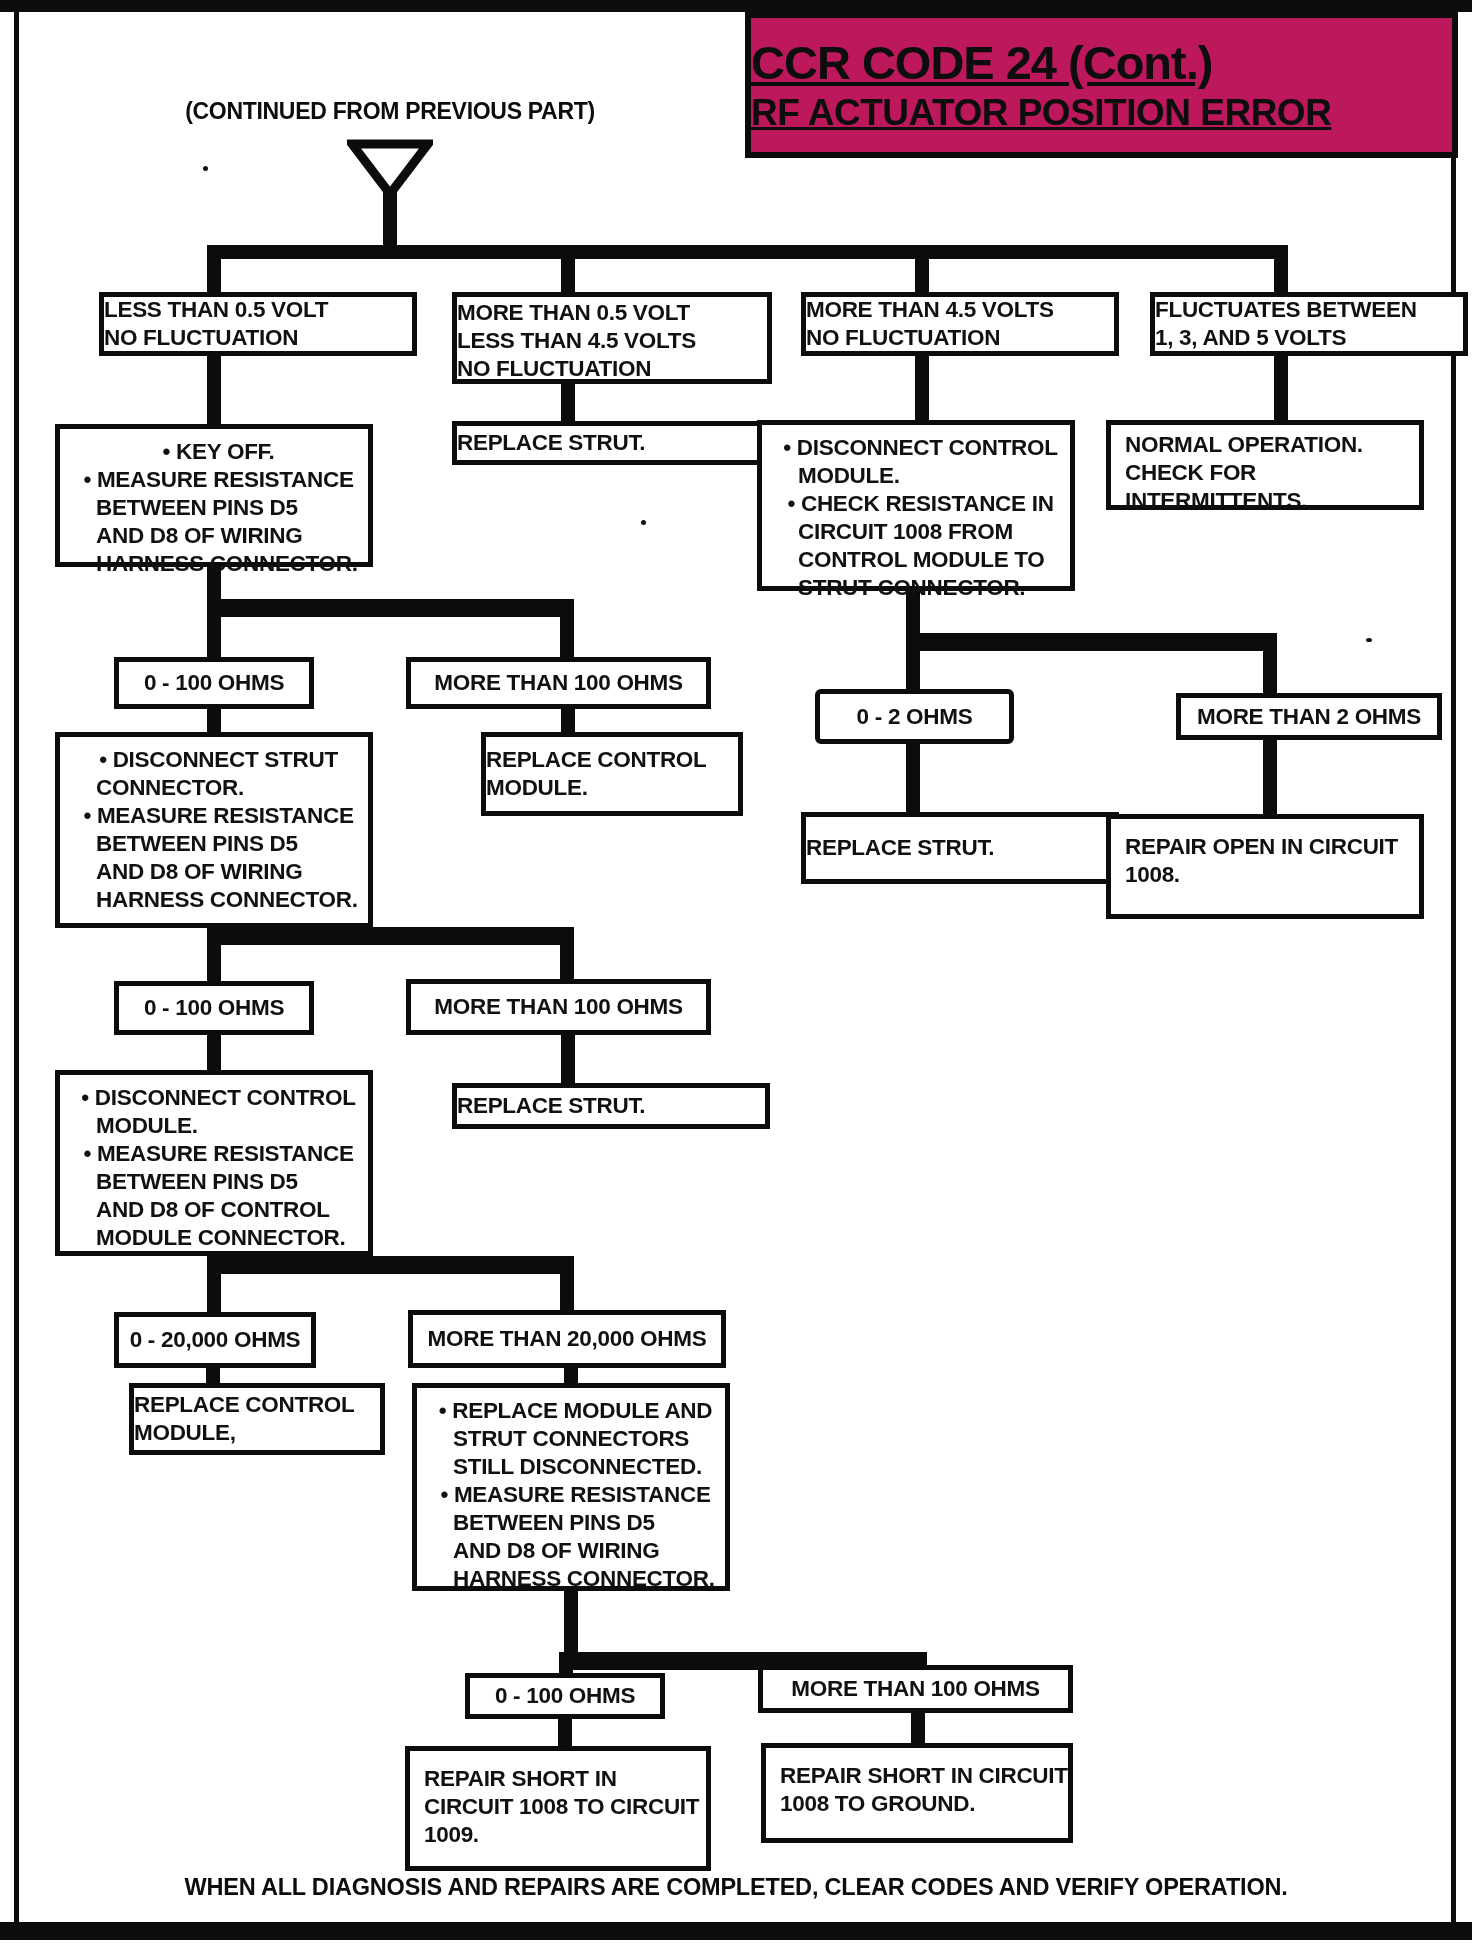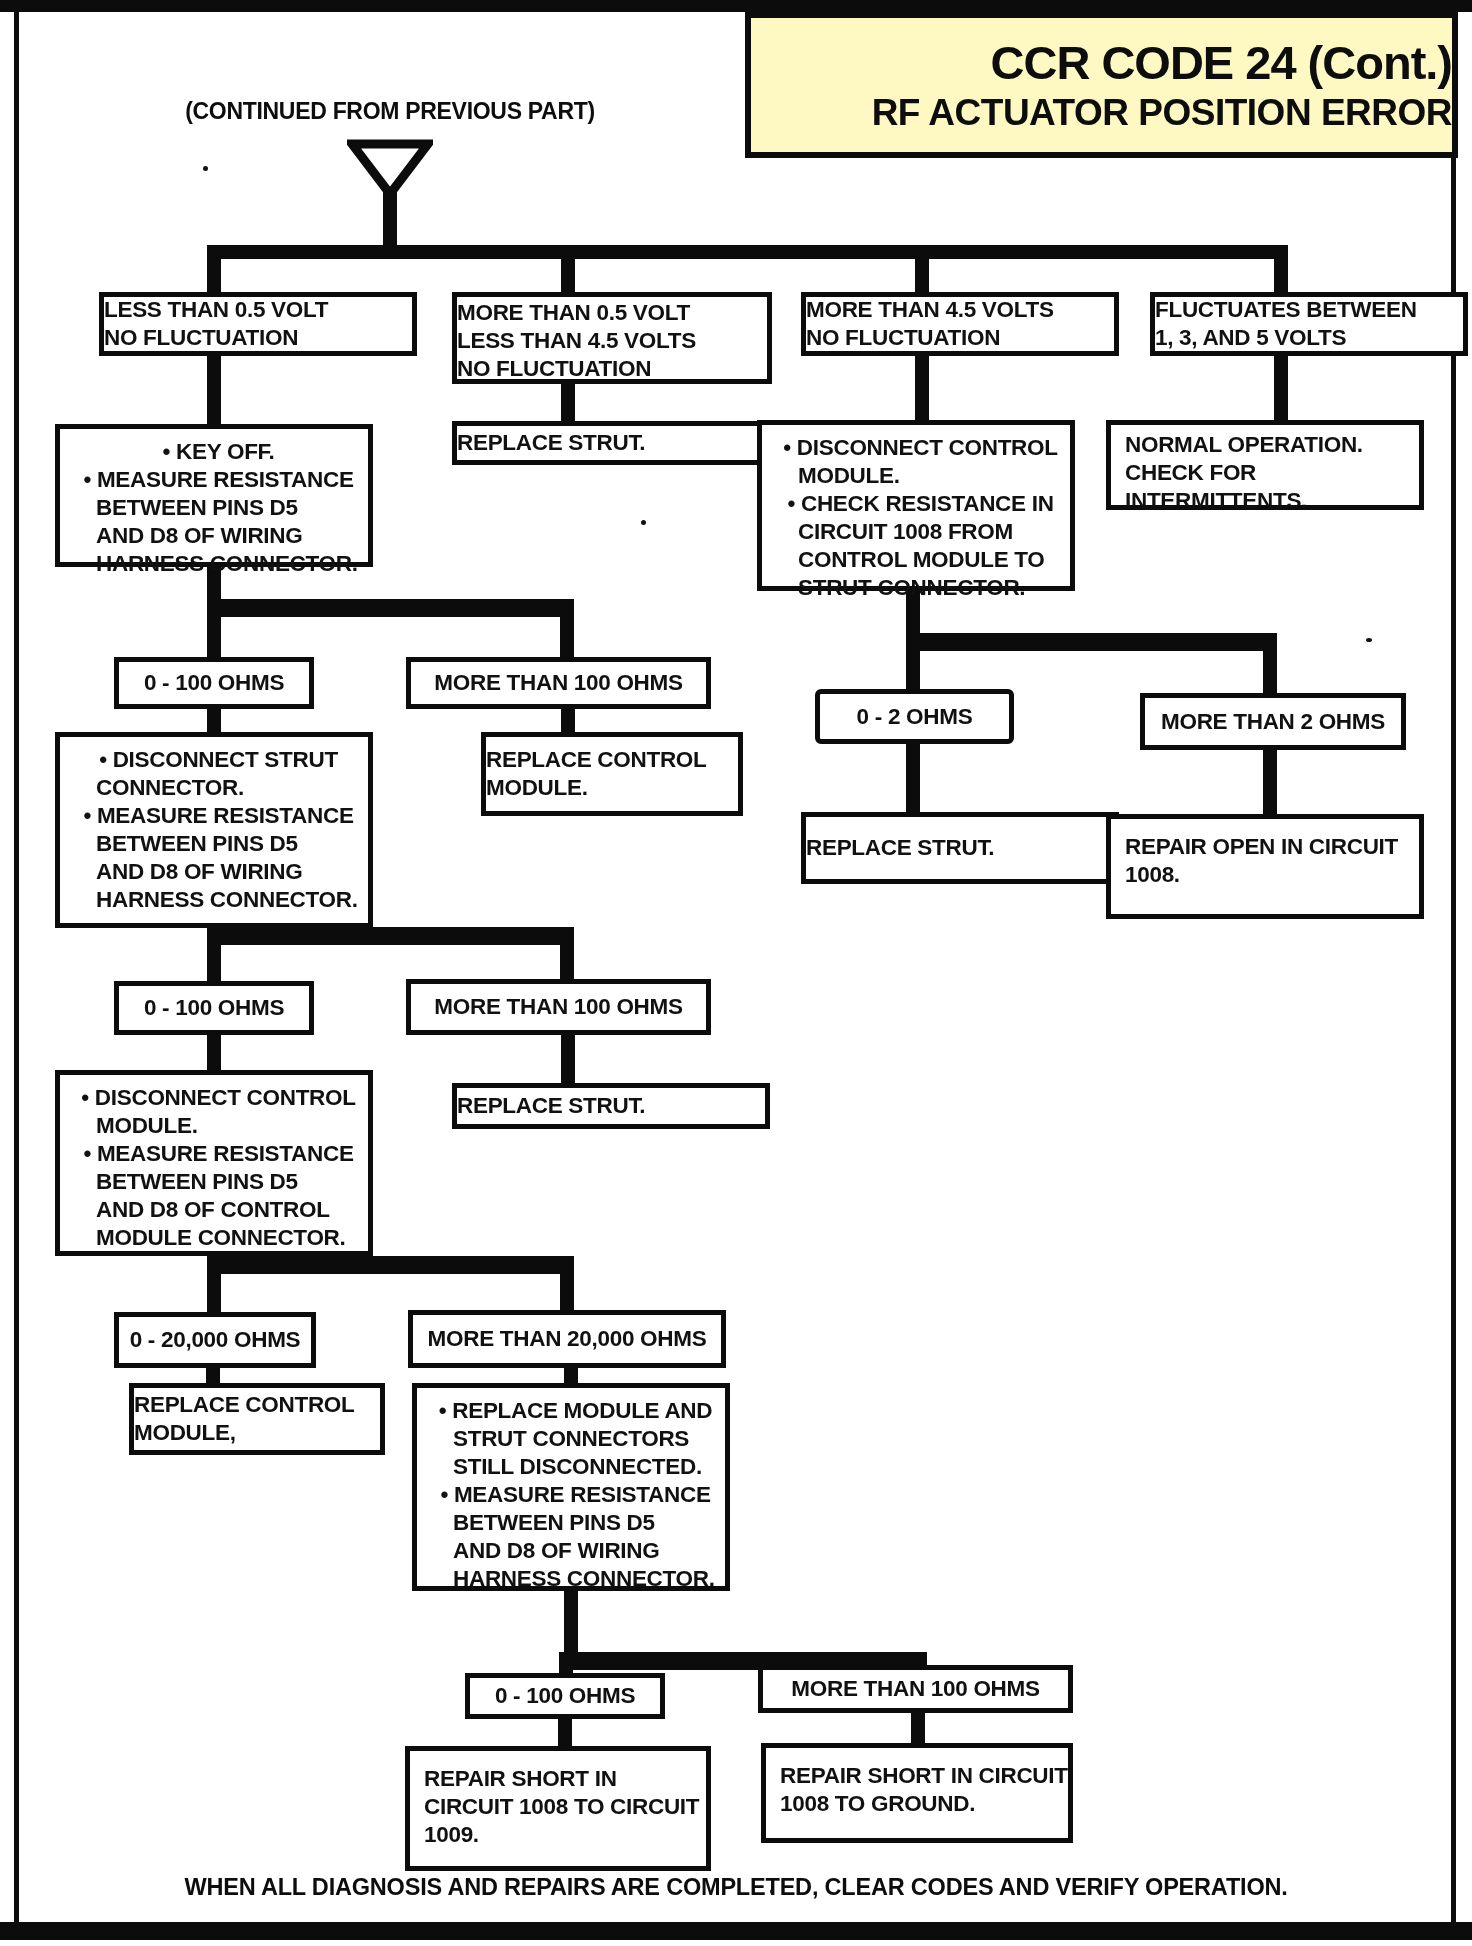--- a/index.html
+++ b/index.html
@@ -12,21 +12,21 @@
   .line{line-height:28px;font-size:22.5px;letter-spacing:-0.3px;white-space:nowrap;}
   .center{text-align:left;margin-left:44px;}
   .vcenter{display:flex;flex-direction:column;justify-content:center;}
   .list{padding:9px 4px 6px 13px;}
   .list .line{padding-left:23px;}
   .list .line.b{padding-left:0;text-align:center;}
   .leftblock{padding:14px 4px 0 14px;}
   .lbl{display:flex;align-items:center;justify-content:center;}
   .pad2{padding-top:2px;}
   #title-box{position:absolute;left:745px;top:12px;width:713px;height:146px;
-             border:6px solid #0c0c0c;box-sizing:border-box;background:#fef9c3;text-align:right;}
+             border:6px solid #0c0c0c;box-sizing:border-box;background:#be185d;text-align:left;text-decoration:underline;}
   #title-line1{font-size:47px;font-weight:bold;letter-spacing:-1px;line-height:54px;margin-top:18px;}
   #title-line2{font-size:37px;font-weight:bold;letter-spacing:-0.5px;line-height:46px;}
   #continued-note{position:absolute;left:130px;top:98px;width:520px;text-align:center;
                   font-size:23px;font-weight:bold;letter-spacing:-0.3px;}
   #footer-note{position:absolute;left:0;top:1874px;width:1472px;text-align:center;
                font-size:23.5px;font-weight:bold;letter-spacing:-0.2px;}
   #entry-triangle{position:absolute;left:347px;top:139px;}
 </style>
 </head>
 <body>
@@ -206,21 +206,21 @@
       <div class="line">1009.</div>
     </div>
   <div class="node leftblock" style="left:761px;top:1743px;width:312px;height:100px;">
       <div class="line">REPAIR SHORT IN CIRCUIT</div>
       <div class="line">1008 TO GROUND.</div>
     </div>
 
   <div class="node lbl" style="left:815px;top:689px;width:199px;height:55px;border-radius:6px;">
       <div class="line">0 - 2 OHMS</div>
     </div>
-  <div class="node lbl" style="left:1140px;top:693px;width:266px;height:57px;">
+  <div class="node lbl" style="left:1176px;top:693px;width:266px;height:47px;">
       <div class="line">MORE THAN 2 OHMS</div>
     </div>
   <div class="node center vcenter" style="left:757px;top:812px;width:318px;height:72px;">
       <div class="line">REPLACE STRUT.</div>
     </div>
   <div class="node leftblock" style="left:1106px;top:814px;width:318px;height:105px;">
       <div class="line">REPAIR OPEN IN CIRCUIT</div>
       <div class="line">1008.</div>
     </div>
 

